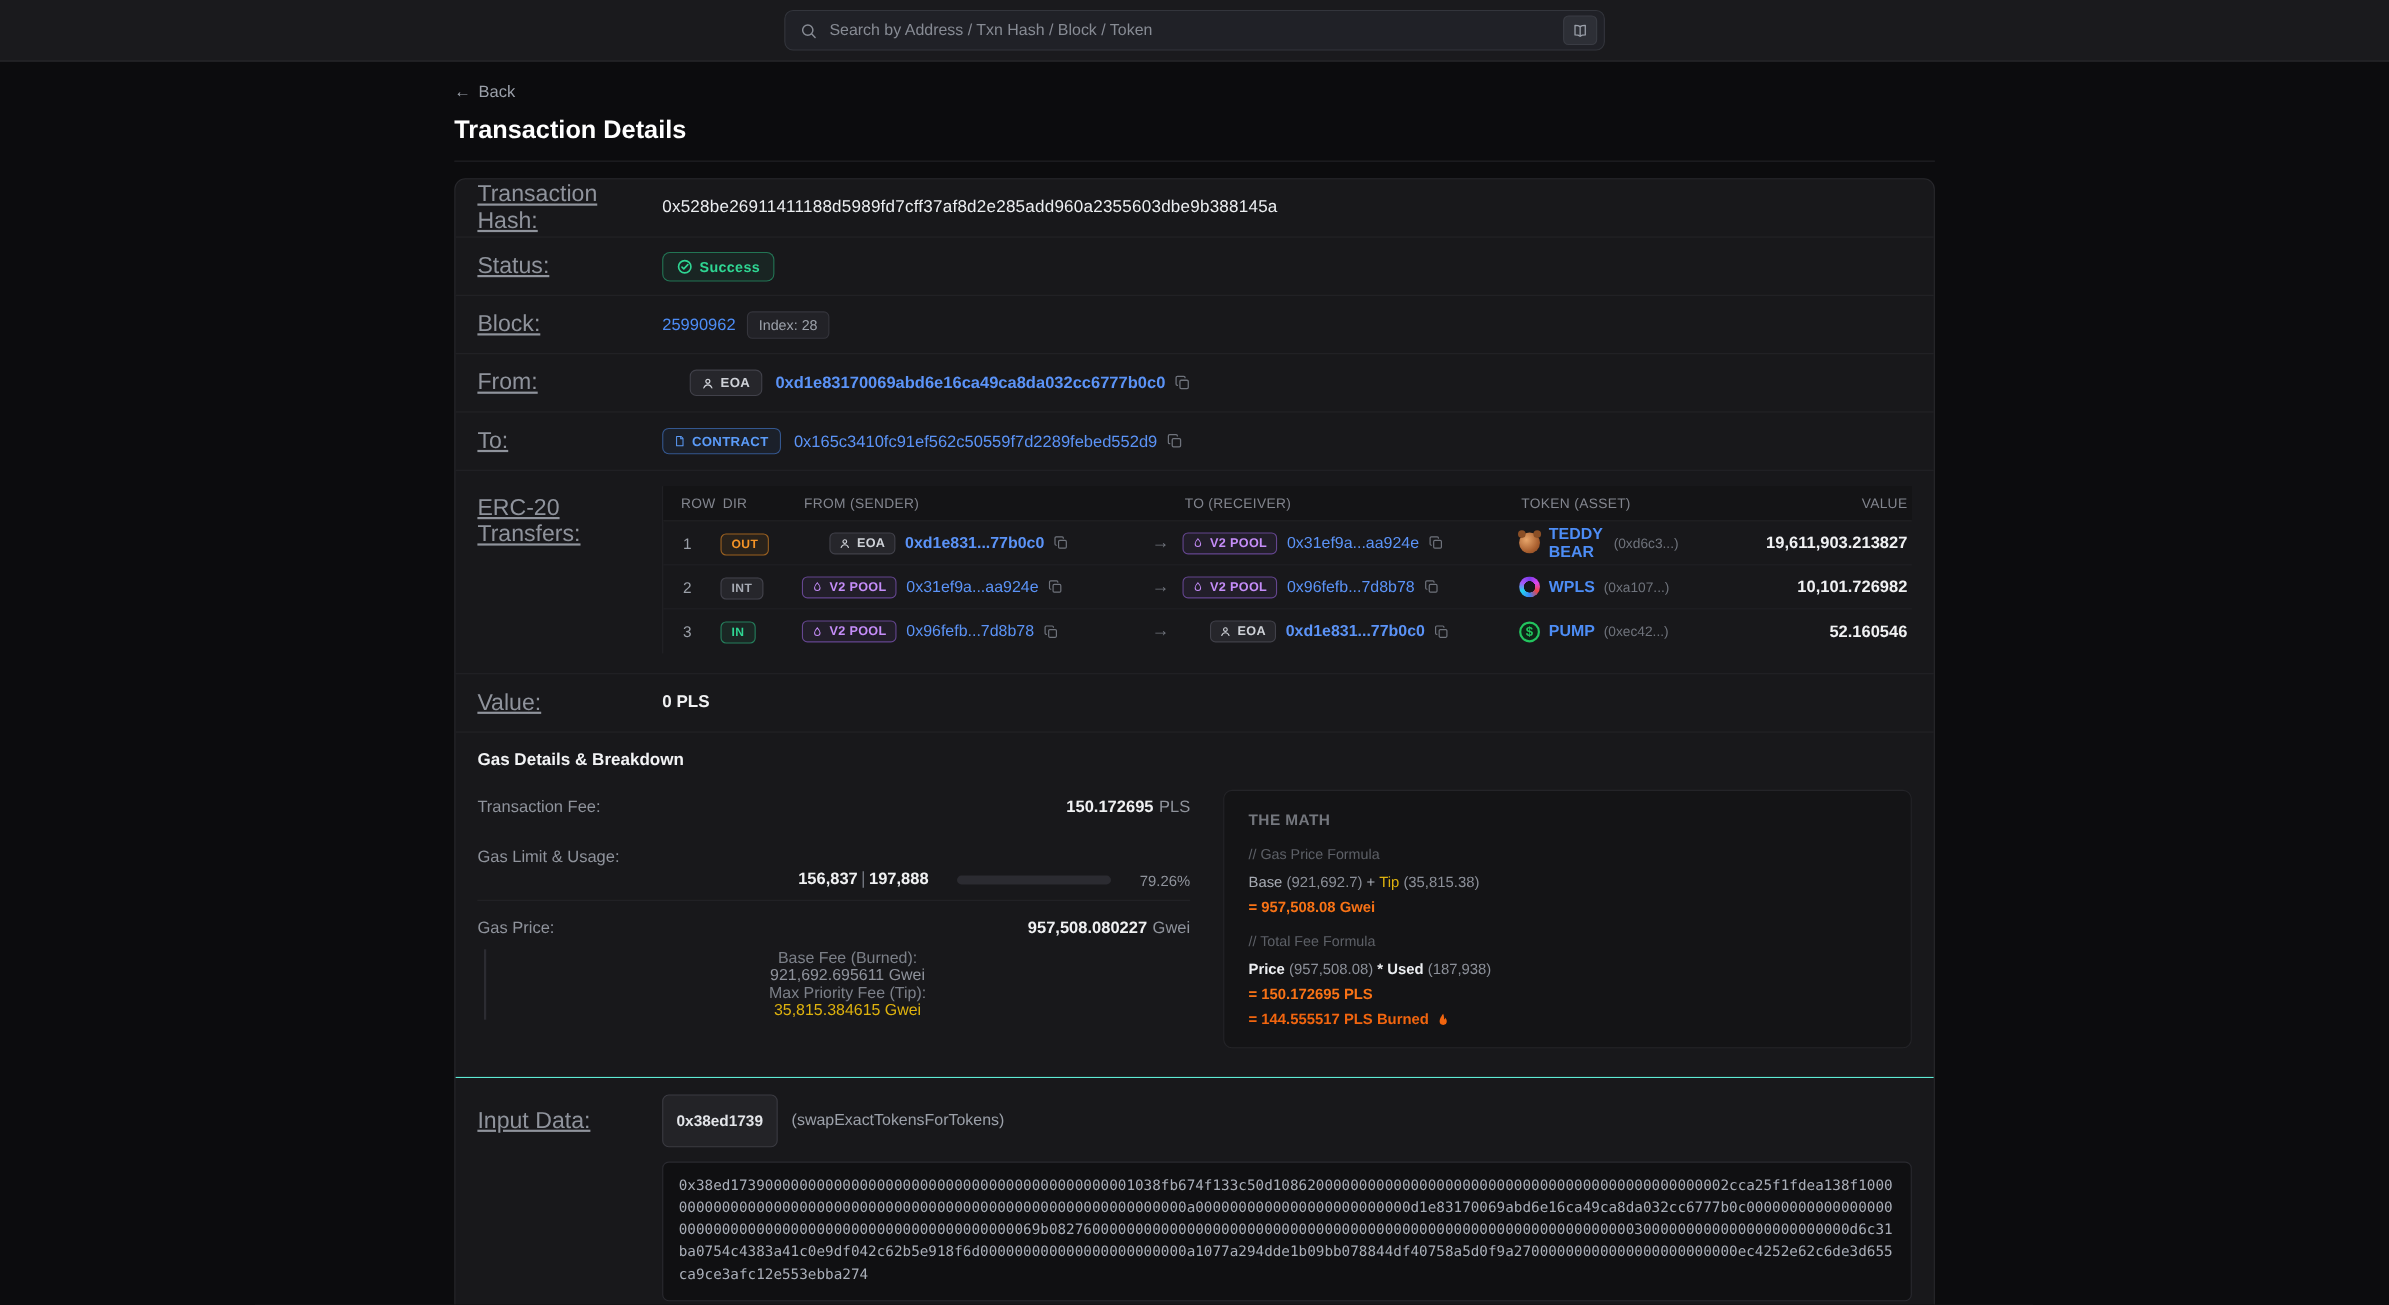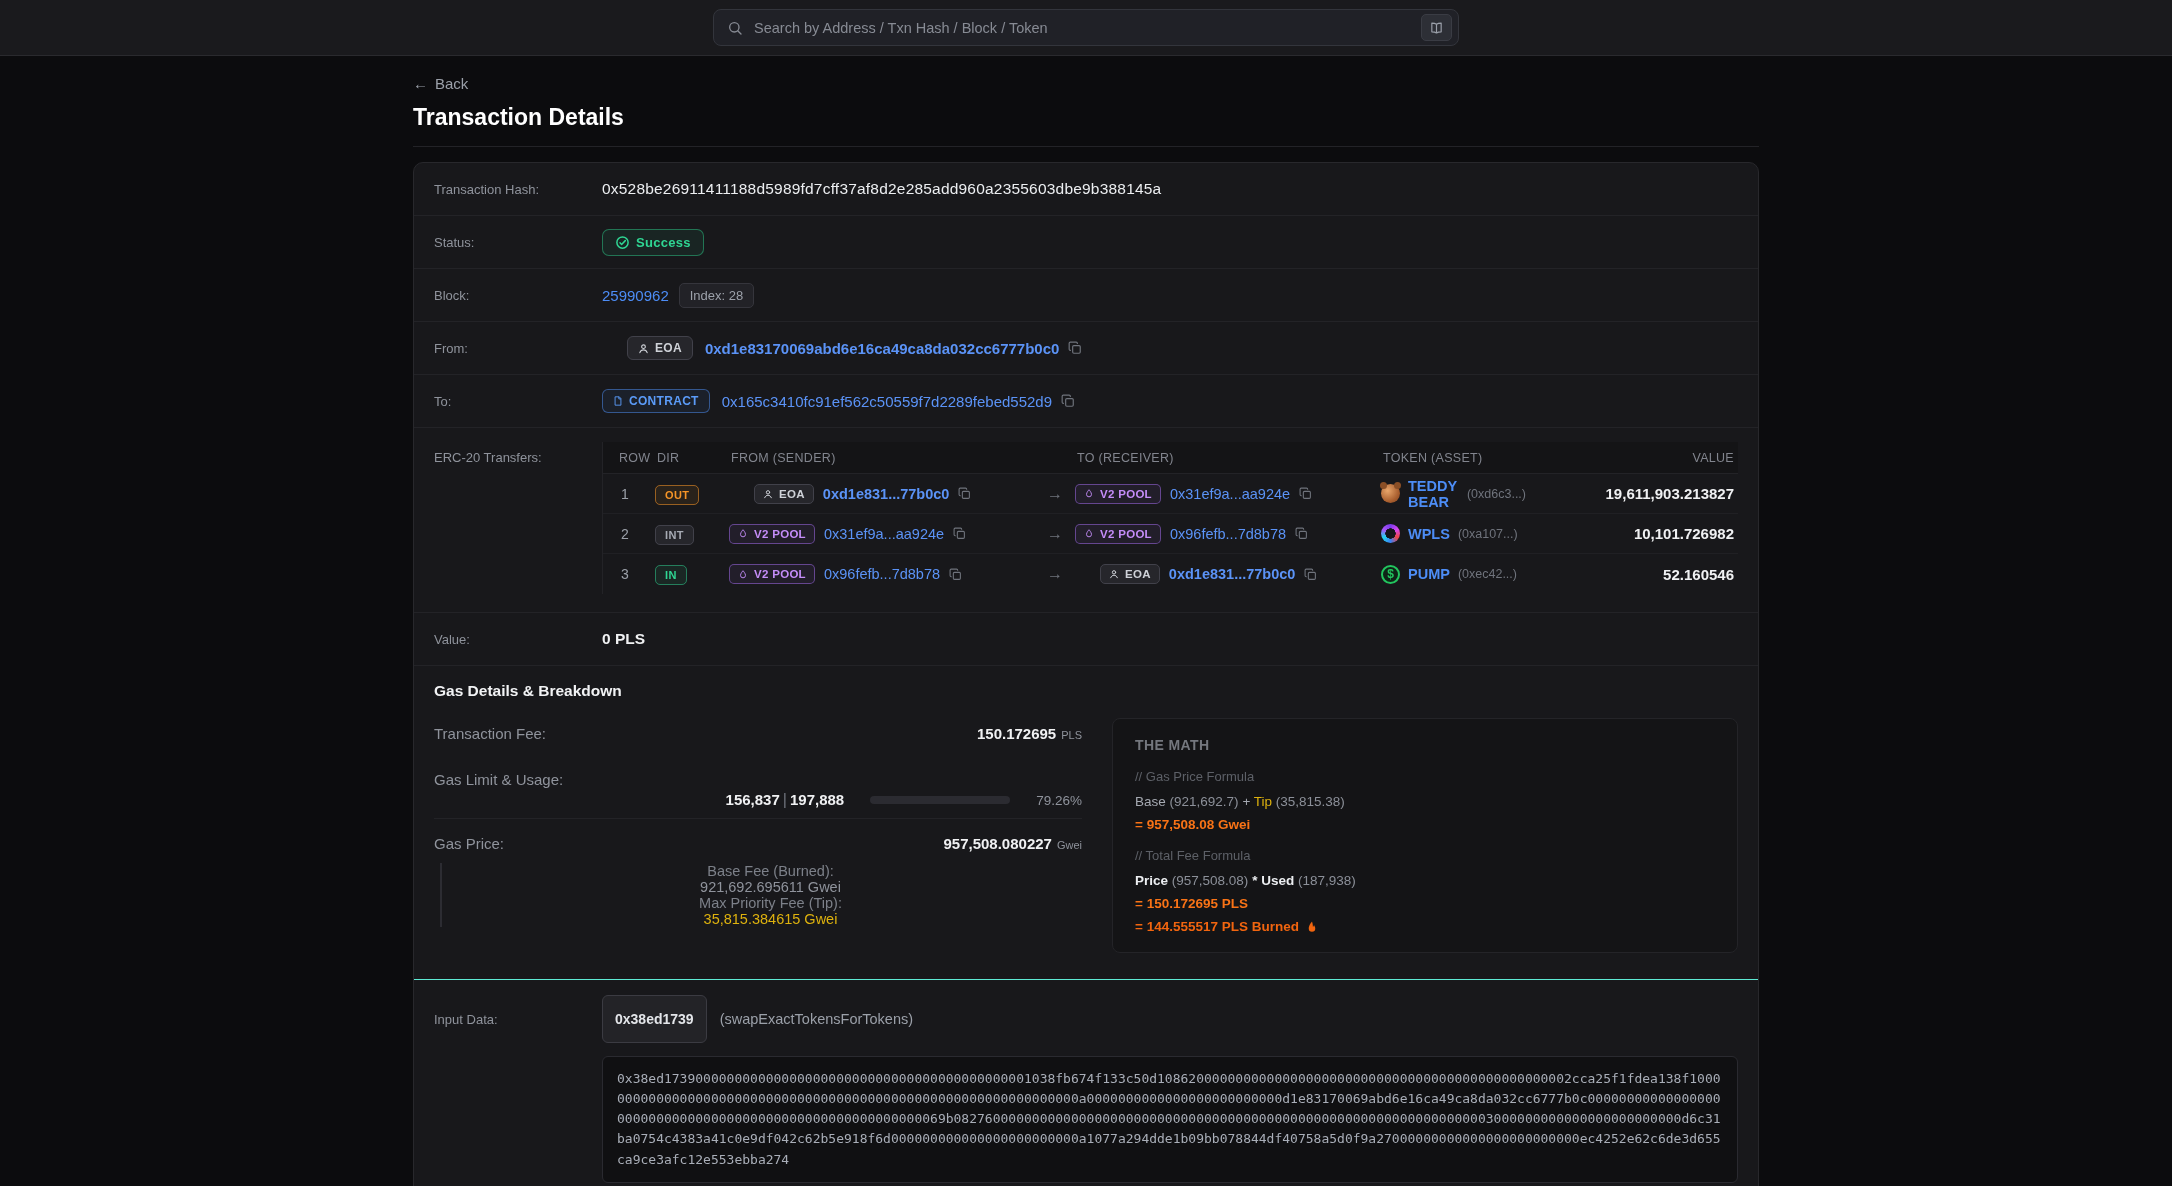--- a/index.html
+++ b/index.html
@@ -22,21 +22,21 @@
   
   .content { width:1346px; margin:0 auto; }
   .back-row { margin-top:19px; display:inline-flex; align-items:center; gap:7px;
               color:#9ba0a9; font-size:15px; cursor:pointer; }
   .page-title { font-size:23px; font-weight:bold; color:#ffffff; margin:11px 0 15px; }
   .title-sep { border-top:1px solid #232327; }
   
   .card { margin-top:15px; background:#18181b; border:1px solid #28282c; border-radius:10px; overflow:hidden; }
   .row { display:flex; align-items:center; min-height:53px; padding:0 20px; border-bottom:1px solid #232327; }
   .row:last-child { border-bottom:none; }
-  .row-label { width:168px; flex-shrink:0; color:#8f939c; font-size:13px; }
+  .row-label { width:168px; flex-shrink:0; color:#8f939c; font-size:21px;text-decoration:underline; }
   .hash-value { color:#eceef1; font-size:15.5px; letter-spacing:.2px; }
   .value-bold { color:#f0f1f3; font-size:15.5px; font-weight:bold; }
   
   .badge { display:inline-flex; align-items:center; gap:6px; border-radius:6px;
            font-size:12px; font-weight:bold; padding:4px 10px; letter-spacing:.3px; }
   .badge-success { background:rgba(47,214,147,.07); border:1px solid rgba(47,214,147,.45);
                    color:#2fd693; font-size:13px; padding:5px 12px; border-radius:7px; }
   .badge-eoa { background:#26262b; border:1px solid #41414a; color:#cfd2d8;margin-left:25px; }
   .badge-contract { background:rgba(77,141,246,.07); border:1px solid rgba(77,141,246,.5); color:#5b9bf8; }
   .badge-pool { background:rgba(168,109,247,.07); border:1px solid rgba(168,109,247,.5); color:#c58df9; }
@@ -84,21 +84,21 @@
              display:flex; align-items:center; justify-content:center; }
   .tk-pump::before { content:"$"; font-size:12px; font-weight:bold; }
   
   .gas-section { display:block; padding:16px 20px 26px; border-bottom:1px solid #5eead4; }
   .gas-title { font-size:15.5px; font-weight:bold; color:#f2f3f5; margin-bottom:18px; }
   .gas-flex { display:flex; gap:30px; }
   .gas-left { width:648px; }
   .gas-row { display:flex; justify-content:space-between; align-items:center; min-height:31px; }
   .gas-lbl { color:#8f939c; font-size:15px; }
   .gas-num { color:#f0f1f3; font-weight:bold; font-size:15px; }
-  .gas-unit { color:#8f939c; font-size:11px; margin-left:5px; }
+  .gas-unit { color:#8f939c; font-size:15px; margin-left:5px; }
   .usage-wrap { display:flex; align-items:center; gap:26px;margin-top:42px; }
   .usage-div { color:#6f737c; margin:0 3px; }
   .bar { width:140px; height:8px; background:#2b2b31; border-radius:4px; overflow:hidden; }
   .fill { height:100%; background:#3b82f6; border-radius:4px; }
   .usage-pct { color:#8f939c; font-size:13.5px; }
   .gas-sep { border-top:1px solid #232327; margin:9px 0; }
   .sub-rows { border-left:2px solid #2c2c32; margin-left:6px; padding-left:17px; margin-top:4px; }
   .sub-row { display:flex; justify-content:space-between; align-items:center; min-height:28px;flex-direction:column; }
   .sub-lbl { color:#7c8089; font-size:14.5px; }
   .sub-val-gray { color:#8f939c; font-size:14.5px; }

